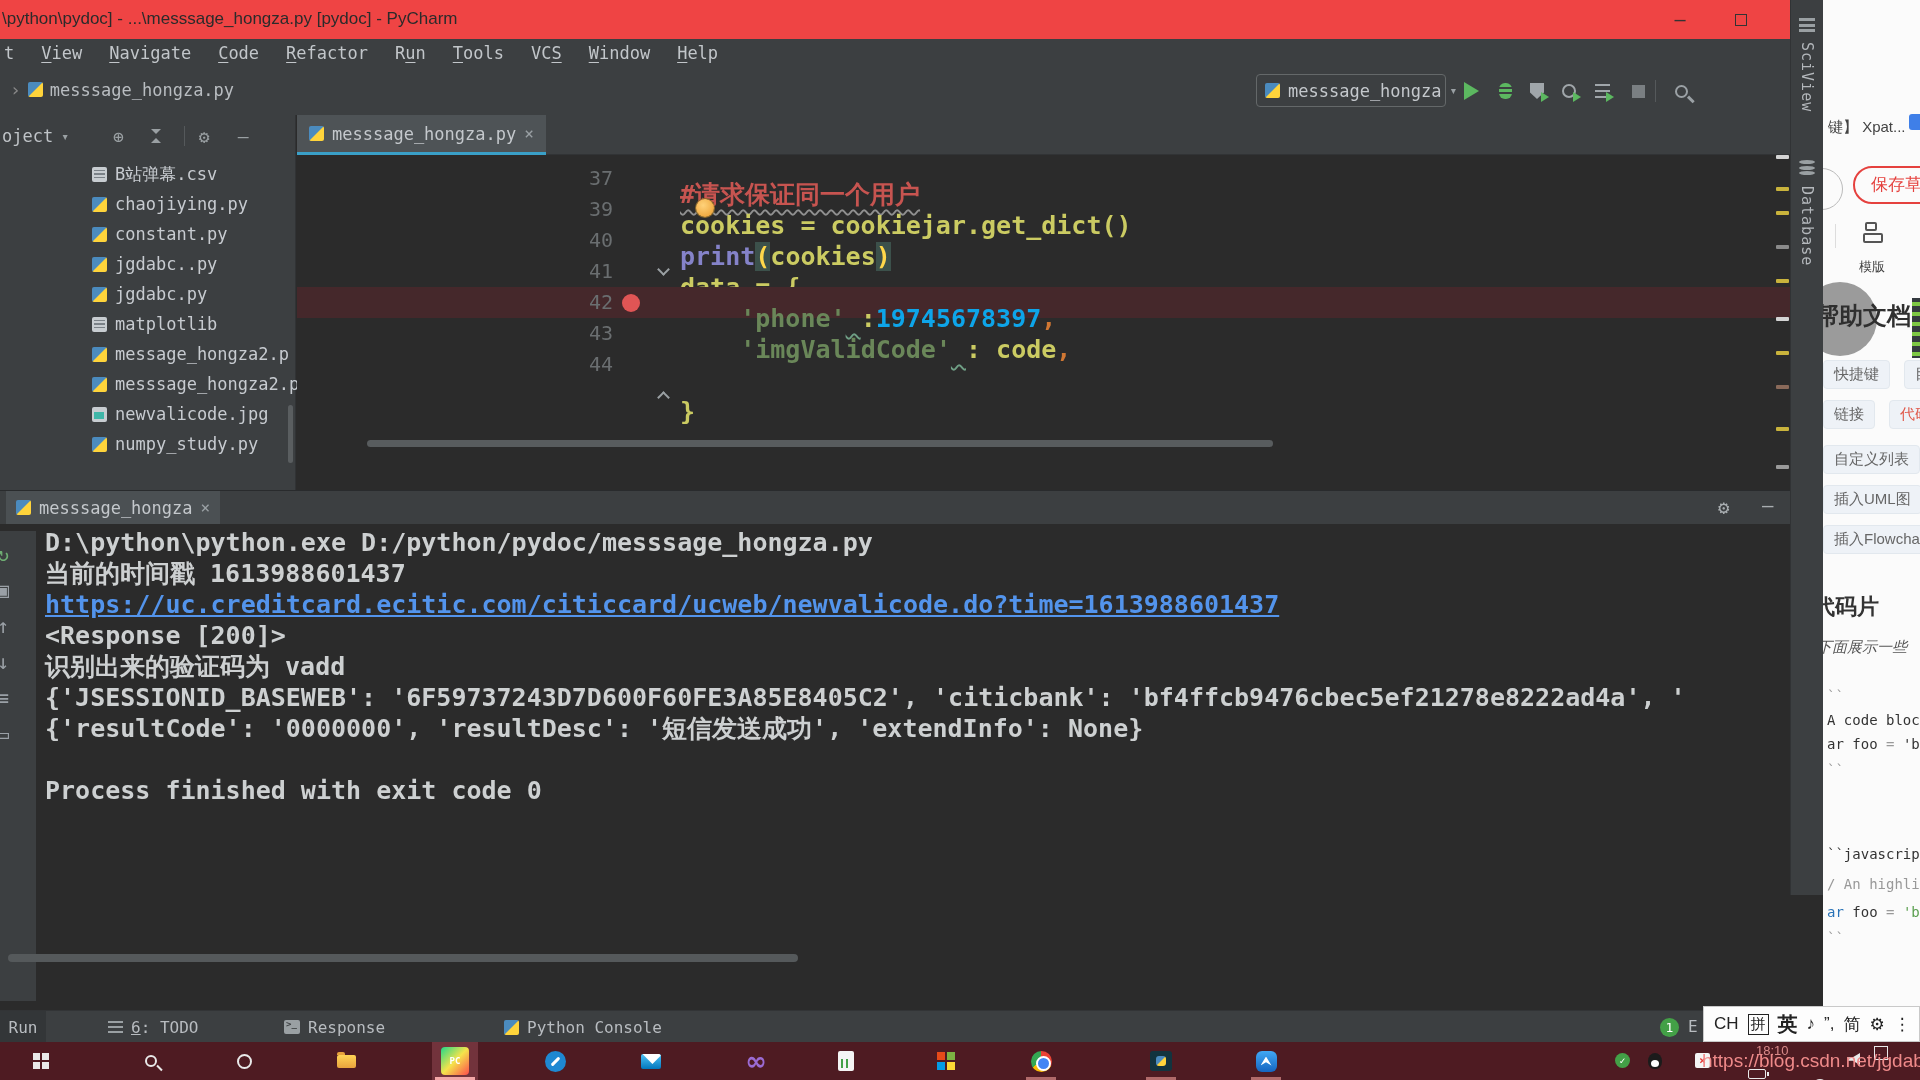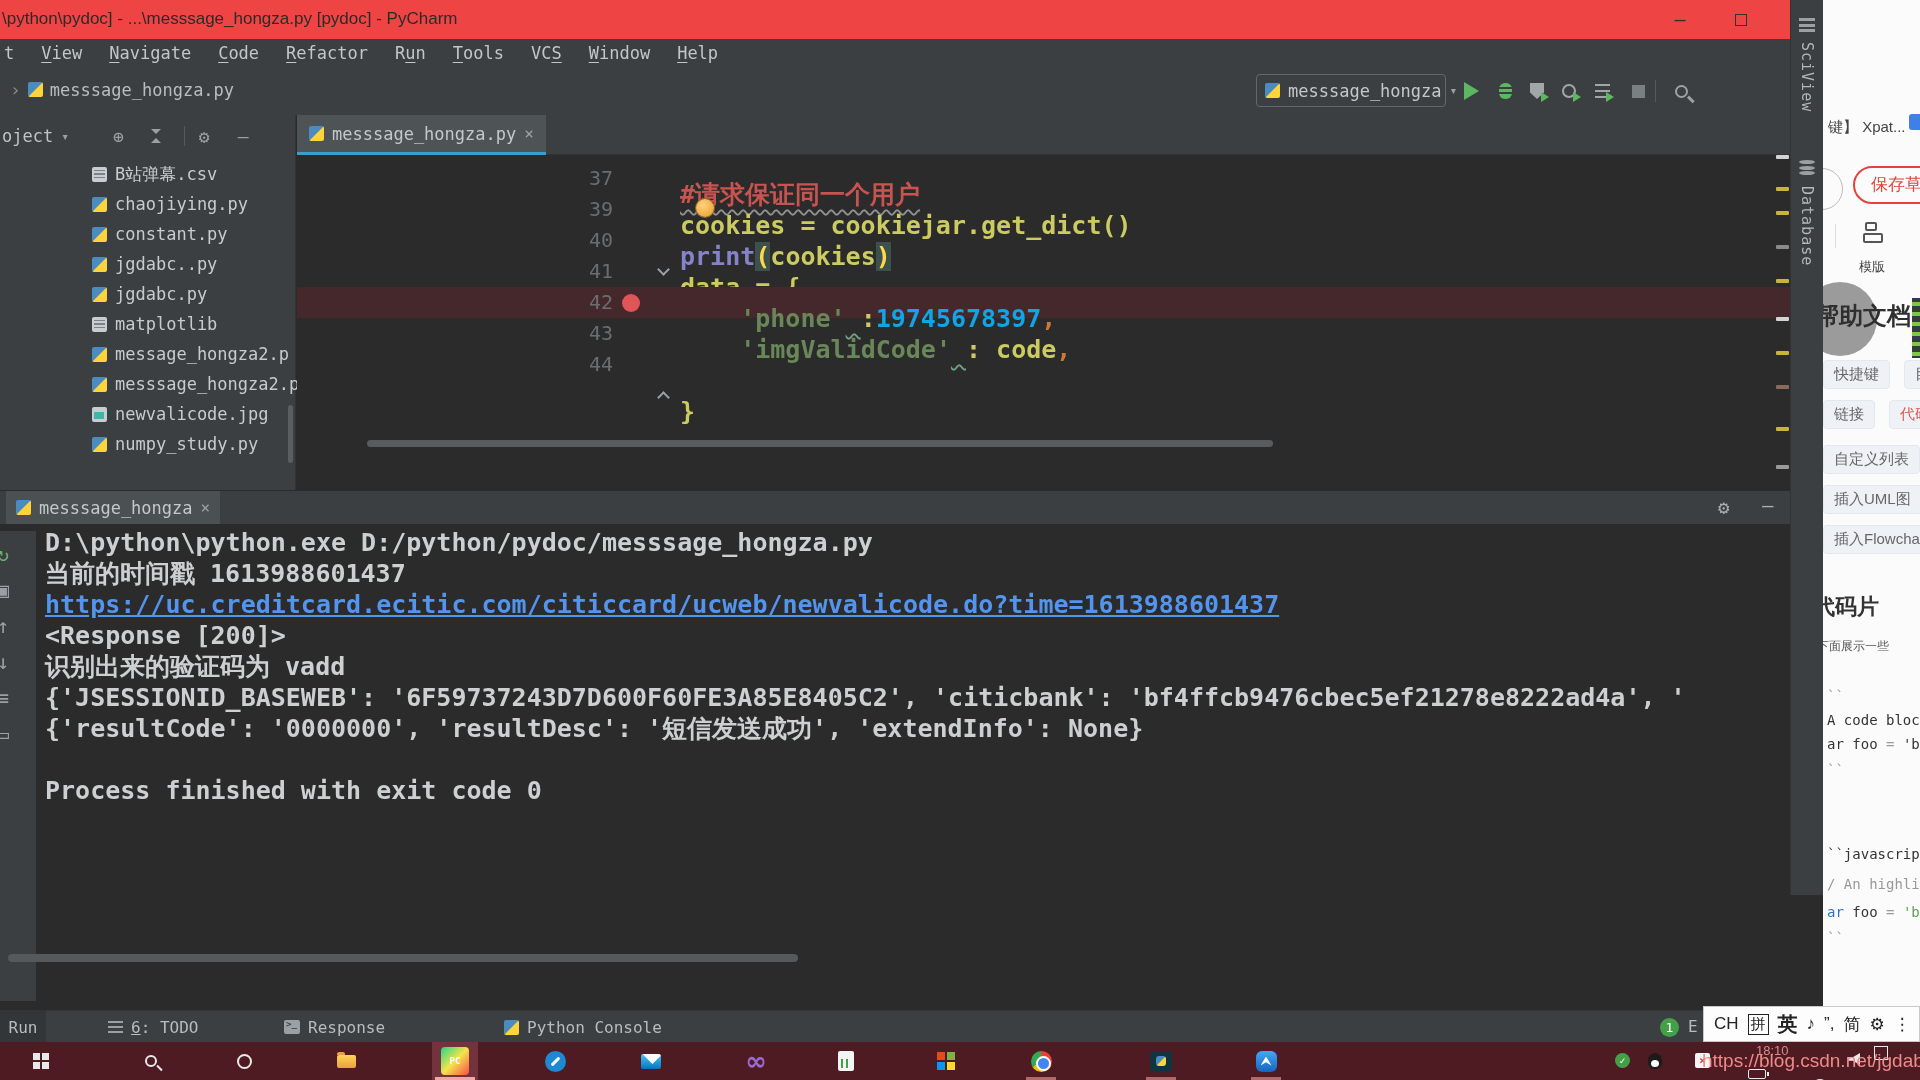--- a/index.html
+++ b/index.html
@@ -190,21 +190,21 @@
   .ov-tmplic i:nth-child(2){ left:0; top:11px; width:20px; height:10px; }
   .ov-tmpl{ position:absolute; left:36px; top:258px; font-size:13px; color:#404040; }
   .ov-circle{ position:absolute; left:-20px; top:282px; width:74px; height:74px; border-radius:50%; background:#9b9b9b; }
   .ov-head{ position:absolute; left:-8px; top:300px; font-size:24px; font-weight:bold; color:#2f2f2f; white-space:nowrap; }
   .ov-slider{ position:absolute; right:-7px; top:292px; width:20px; height:72px; background:#343a40; border-radius:6px;
      background-image:repeating-linear-gradient(#7ec845 0 4px,#343a40 4px 10px); background-clip:content-box; padding:6px 5px; }
   .pillrow{ position:absolute; left:0; width:200px; display:flex; gap:14px; }
   .pill{ background:#eef2f7; border:1px solid #e2e8ee; border-radius:4px; padding:4px 10px; font-size:15px; color:#666; white-space:nowrap; }
   .pill.red{ color:#e05b4d; }
   .ov-h2{ position:absolute; left:-10px; top:592px; font-size:22px; font-weight:bold; white-space:nowrap; }
-  .ov-desc{ position:absolute; left:-6px; top:638px; font-size:12px; color:#555; white-space:nowrap; }
+  .ov-desc{ position:absolute; left:-6px; top:638px; font-size:15px; color:#555; white-space:nowrap;font-style:italic; }
   .ov-mono{ position:absolute; font-family:"DejaVu Sans Mono",monospace; font-size:14px; color:#555; white-space:nowrap; }
   .ov-mono .blue{ color:#2973b7; } .ov-mono .gray{ color:#999; } .ov-mono .green{ color:#5a9f4f; } .ov-mono .dark{ color:#333; }
 
   
   .ime{ position:absolute; left:1703px; top:1006px; width:217px; height:36px; background:#fdfdfd; border:1px solid #c9c9c9;
      display:flex; align-items:center; gap:9px; padding:0 10px; font-family:"Liberation Sans",sans-serif; color:#222; }
   .ime .it{ font-size:17px; } .ime .boxed{ border:1.5px solid #222; font-size:15px; padding:0 2px; }
   .ime .big{ font-size:20px; font-weight:bold; }
 </style>
 </head>

